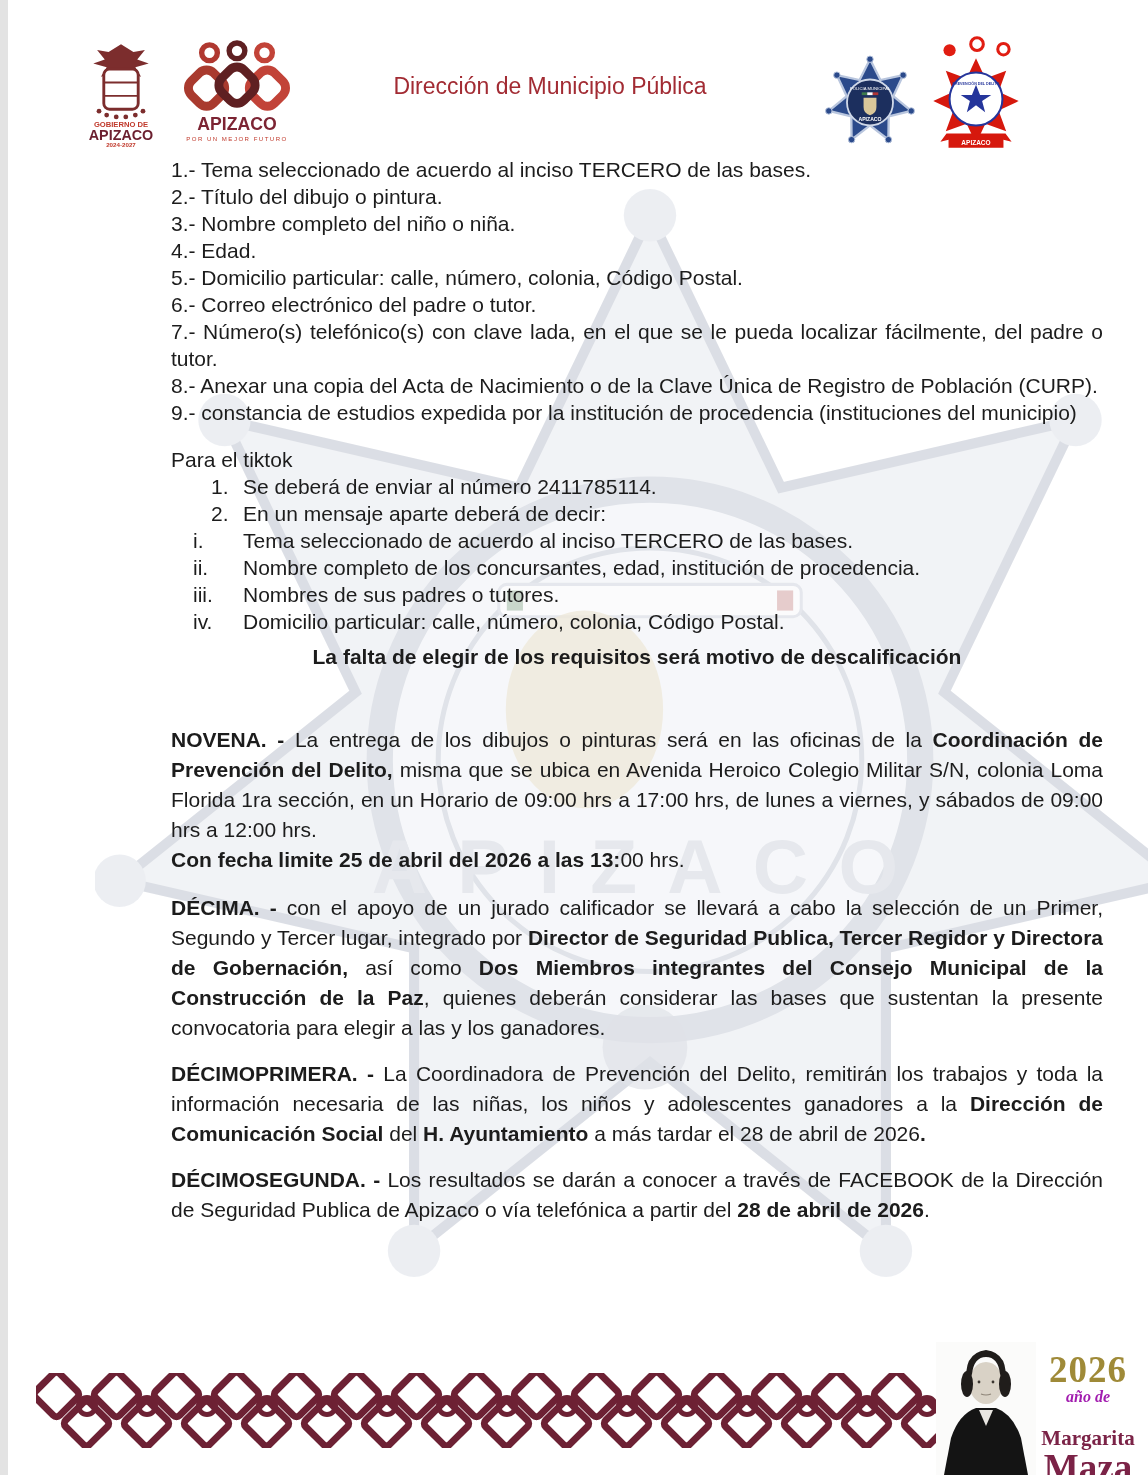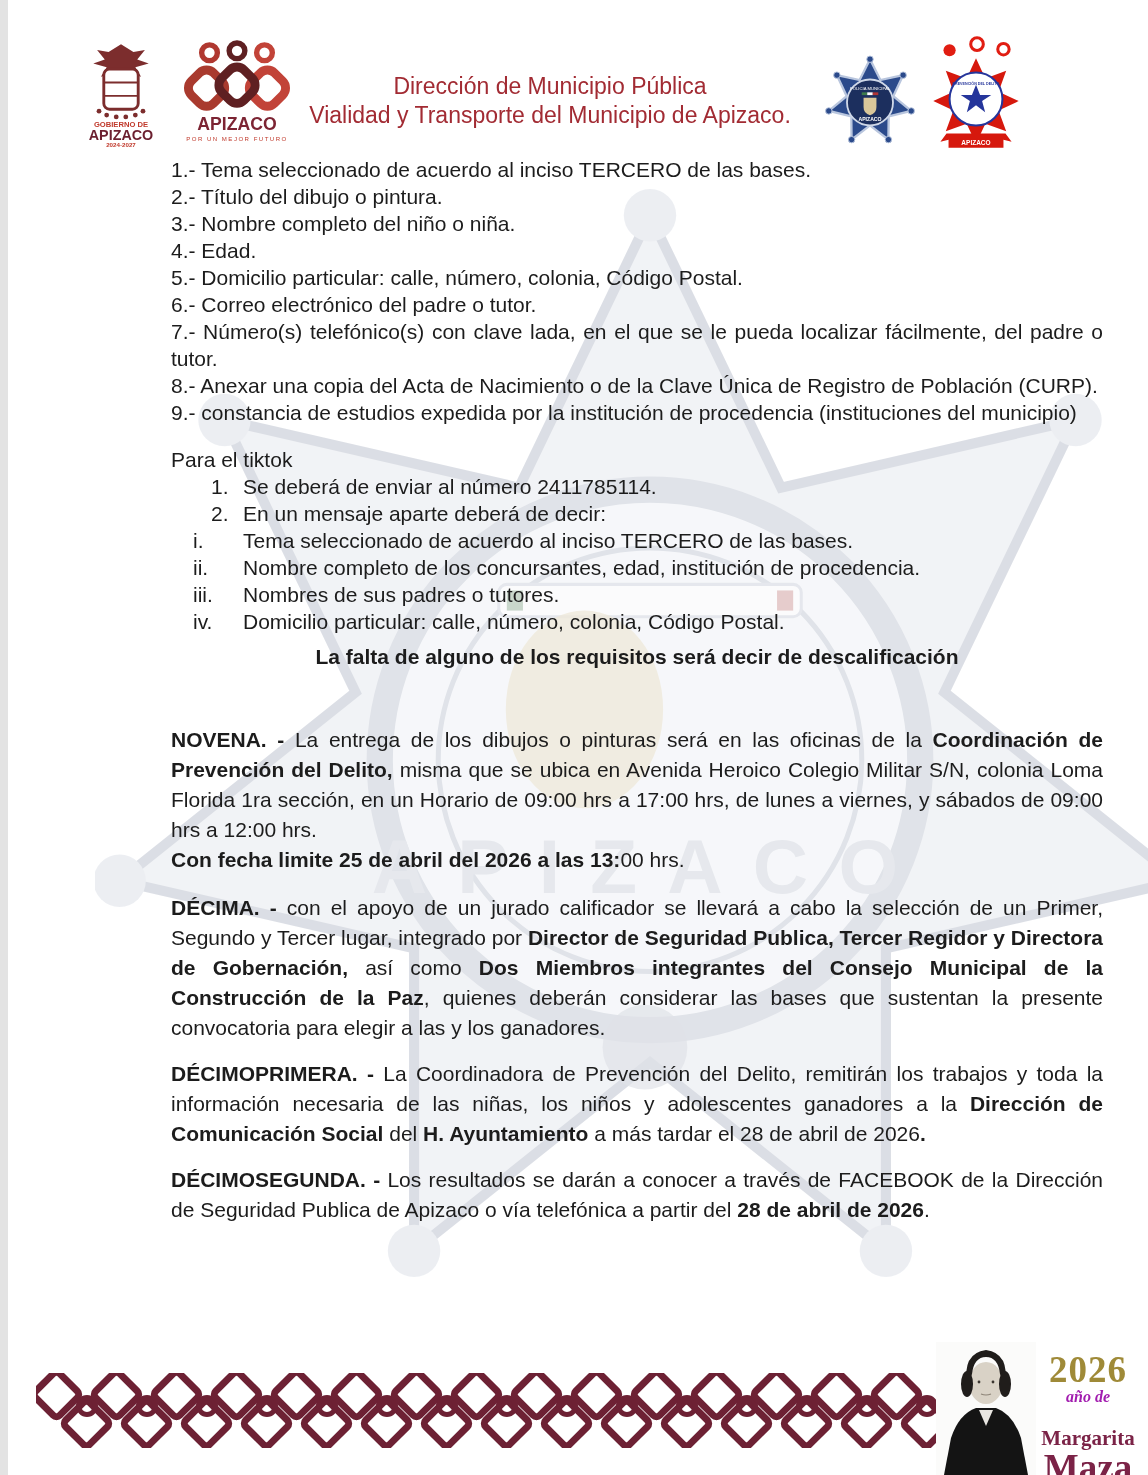--- a/index.html
+++ b/index.html
@@ -93,21 +93,20 @@
     <circle cx="88" cy="13" r="8" fill="none" stroke="#c24338" stroke-width="5.5"></circle>
     <rect x="13" y="33" width="32" height="32" rx="10" fill="none" stroke="#a93a2e" stroke-width="9" transform="rotate(45 29 49)"></rect>
     <rect x="75" y="33" width="32" height="32" rx="10" fill="none" stroke="#c24338" stroke-width="9" transform="rotate(45 91 49)"></rect>
     <rect x="44" y="30" width="32" height="32" rx="10" fill="none" stroke="#5f2022" stroke-width="9" transform="rotate(45 60 46)"></rect>
     <text x="60" y="92" text-anchor="middle" font-size="18" font-weight="bold" fill="#7c2433">APIZACO</text>
     <text x="60" y="103" text-anchor="middle" font-size="6.2" letter-spacing="1.5" fill="#c0392b">POR UN MEJOR FUTURO</text>
   </svg>
 
   <div class="hdr-title">
     <div>Dirección de Municipio Pública</div>
-    <div>Vialidad y Transporte del Municipio de Apizaco.</div>
   </div>
 
   <svg class="hdr-badge1" viewBox="0 0 100 115">
     <path d="M50,11 L61.3,33.6 L86,28.3 L75.3,51.2 L94.8,67.2 L70.3,73.2 L70,98.4 L50,83 L30,98.4 L29.7,73.2 L5.2,67.2 L24.7,51.2 L14,28.3 L38.7,33.6 Z" fill="#2b4a8b" stroke="#b9c6de" stroke-width="2.5"></path>
     <circle cx="50" cy="11" r="3.5" fill="#2b4a8b" stroke="#b9c6de"></circle>
     <circle cx="86" cy="28.3" r="3.5" fill="#2b4a8b" stroke="#b9c6de"></circle>
     <circle cx="94.8" cy="67.2" r="3.5" fill="#2b4a8b" stroke="#b9c6de"></circle>
     <circle cx="70" cy="98.4" r="3.5" fill="#2b4a8b" stroke="#b9c6de"></circle>
     <circle cx="30" cy="98.4" r="3.5" fill="#2b4a8b" stroke="#b9c6de"></circle>
     <circle cx="5.2" cy="67.2" r="3.5" fill="#2b4a8b" stroke="#b9c6de"></circle>
@@ -164,21 +163,21 @@
     </div>
     <div class="row rom">
       <span class="m">iii.</span>
       <span class="t">Nombres de sus padres o tutores.</span>
     </div>
     <div class="row rom">
       <span class="m">iv.</span>
       <span class="t">Domicilio particular: calle, número, colonia, Código Postal.</span>
     </div>
 
-    <div class="notice">La falta de alguno de los requisitos será decir de descalificación</div>
+    <div class="notice">La falta de elegir de los requisitos será motivo de descalificación</div>
 
     <div class="par novena"><b>NOVENA. - </b><span>La entrega de los dibujos o pinturas será en las oficinas de la </span><b>Coordinación de Prevención del Delito,</b><span> misma que se ubica en Avenida Heroico Colegio Militar S/N, colonia Loma Florida 1ra sección, en un Horario de 09:00 hrs a 17:00 hrs, de lunes a viernes, y sábados de 09:00 hrs a 12:00 hrs.</span></div>
     <div class="deadline"><b>Con fecha limite 25 de abril del 2026 a las 13:</b><span>00 hrs.</span></div>
 
     <div class="par decima"><b>DÉCIMA. - </b><span>  con el apoyo de un jurado calificador se llevará a cabo la selección de un Primer, Segundo y Tercer lugar, integrado por </span><b>Director de Seguridad Publica, Tercer Regidor y Directora de Gobernación,</b><span> así como </span><b>Dos Miembros integrantes del Consejo Municipal de la Construcción de la Paz</b><span>, quienes deberán considerar las bases que sustentan la presente convocatoria para elegir a las y los ganadores.</span></div>
 
     <div class="par decimoprimera"><b>DÉCIMOPRIMERA. - </b><span>La Coordinadora de Prevención del Delito, remitirán los trabajos y toda la información necesaria de las niñas, los niños y adolescentes ganadores a la </span><b>Dirección de Comunicación Social</b><span> del </span><b>H. Ayuntamiento</b><span> a más tardar el 28 de abril de 2026</span><b>.</b></div>
 
     <div class="par decimosegunda"><b> DÉCIMOSEGUNDA. - </b><span>Los resultados se darán a conocer a través de FACEBOOK de la Dirección de Seguridad Publica de Apizaco o vía telefónica a partir del </span><b>28 de abril de 2026</b><span>.</span></div>
   </div>

